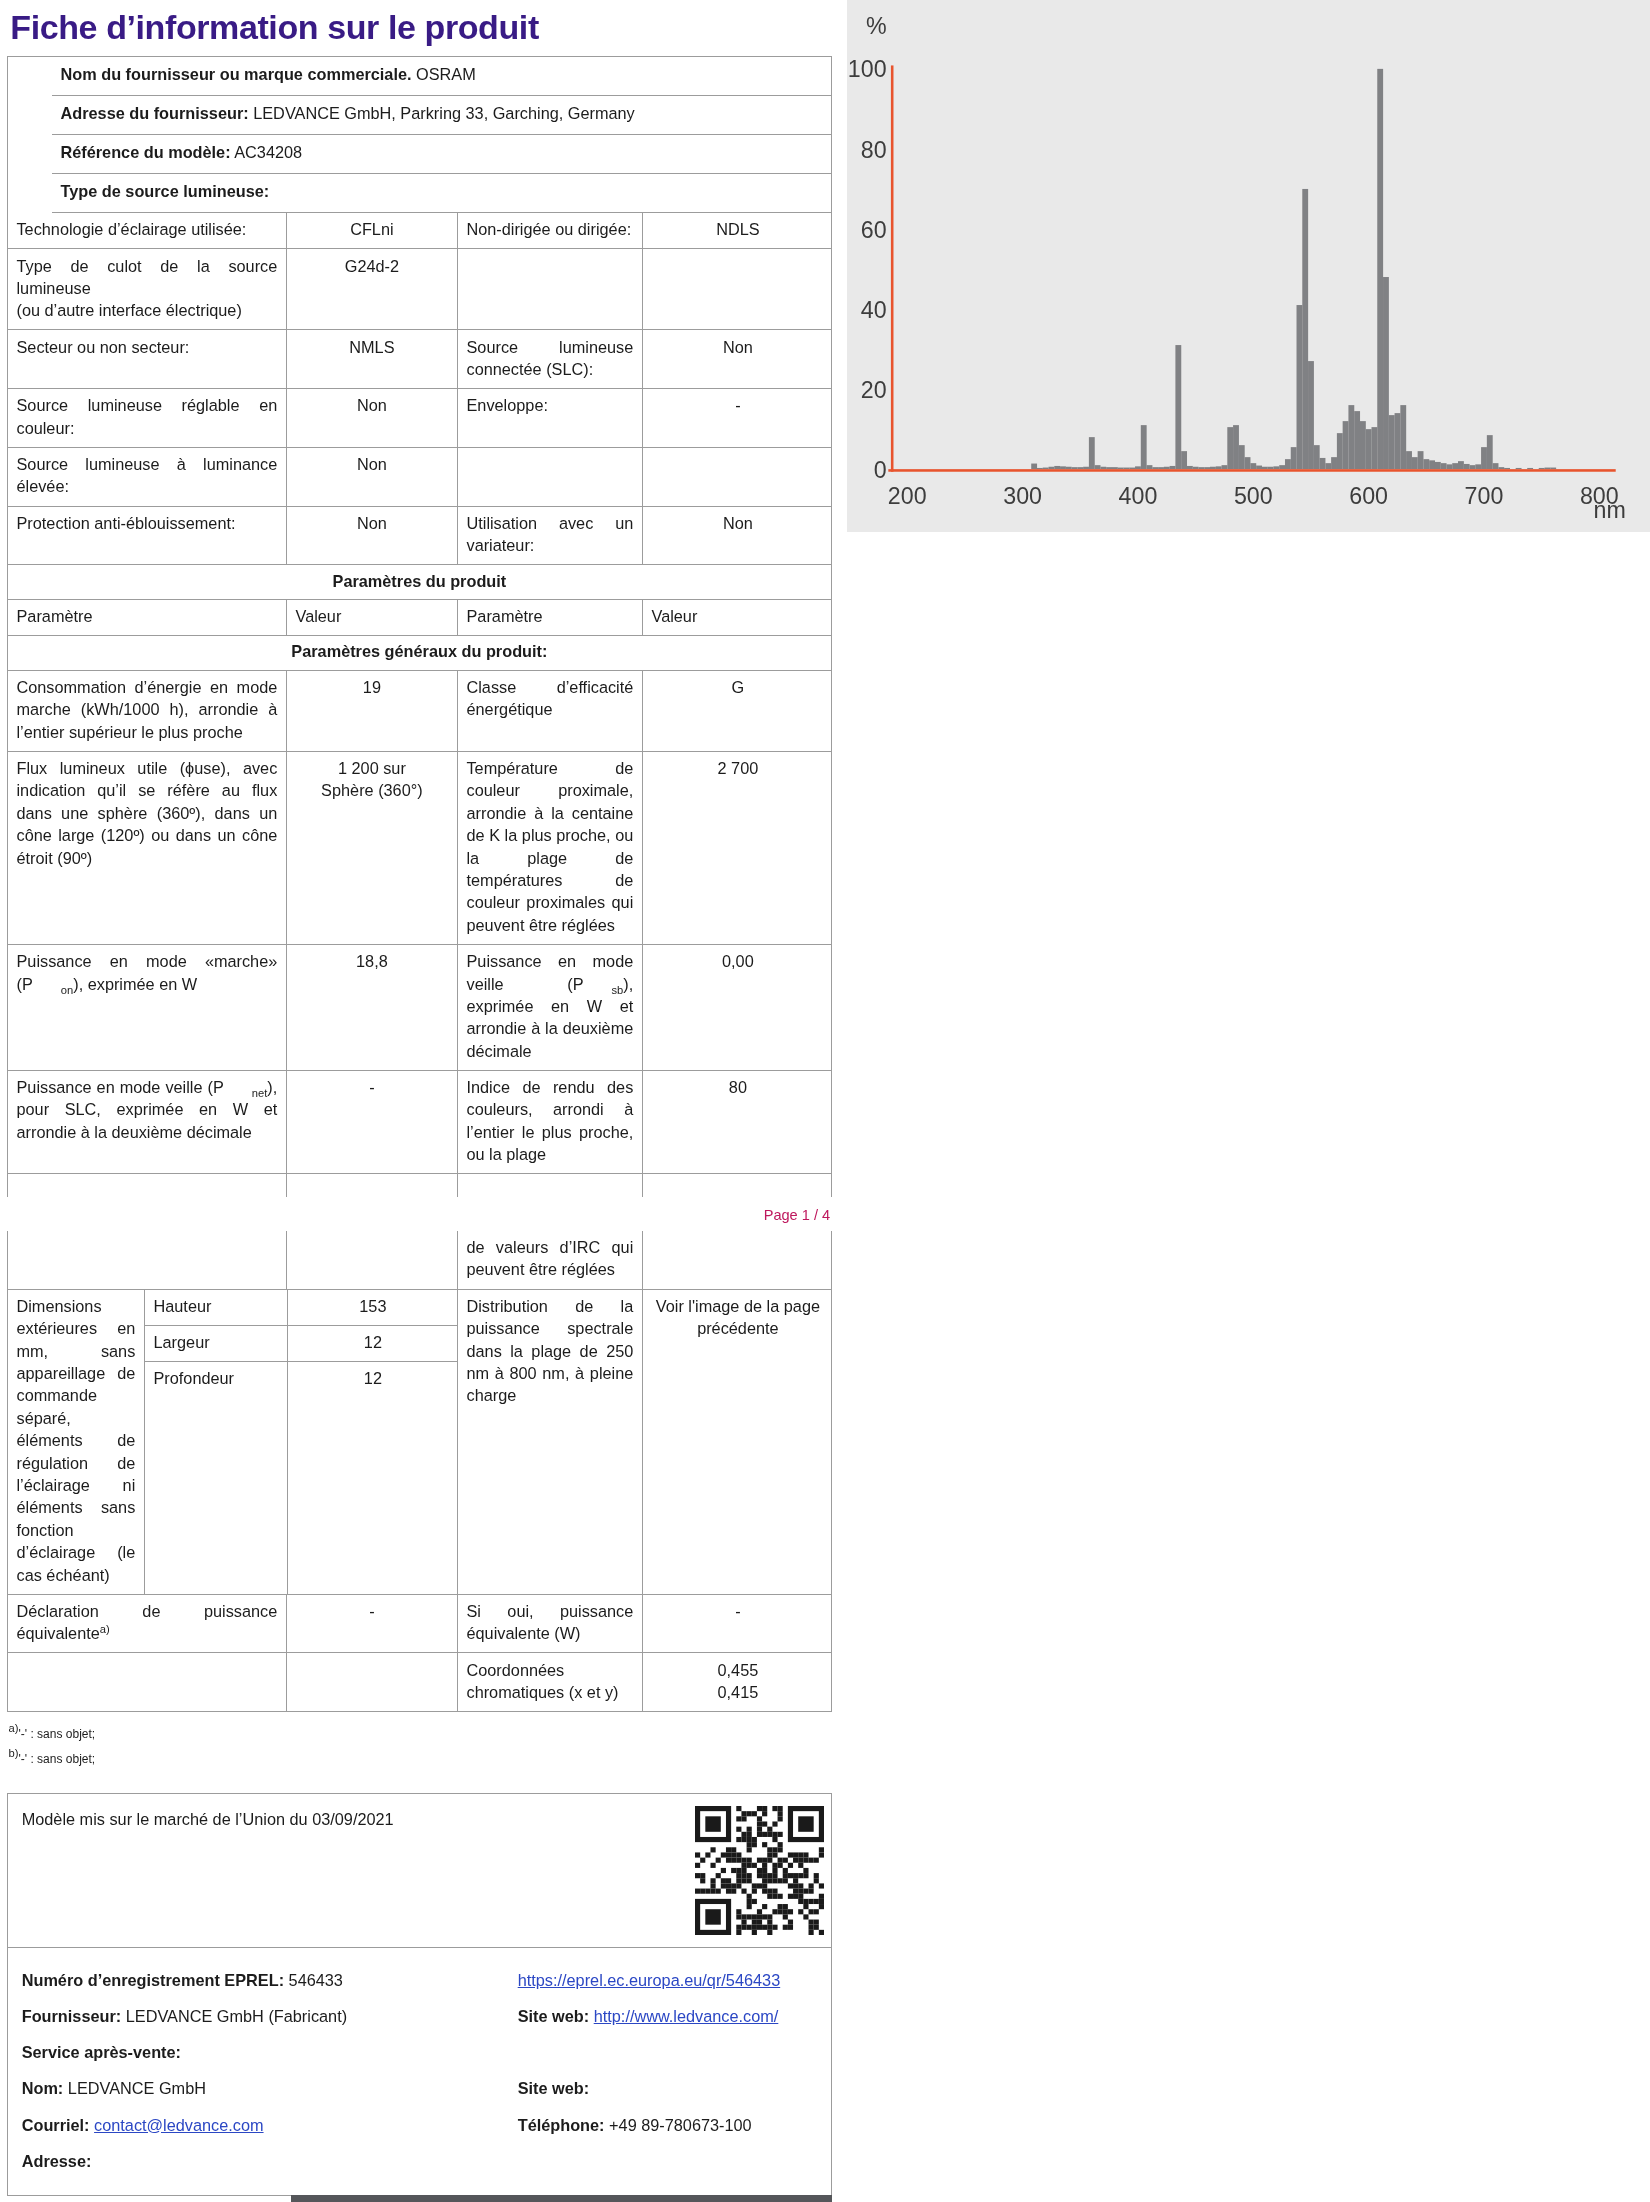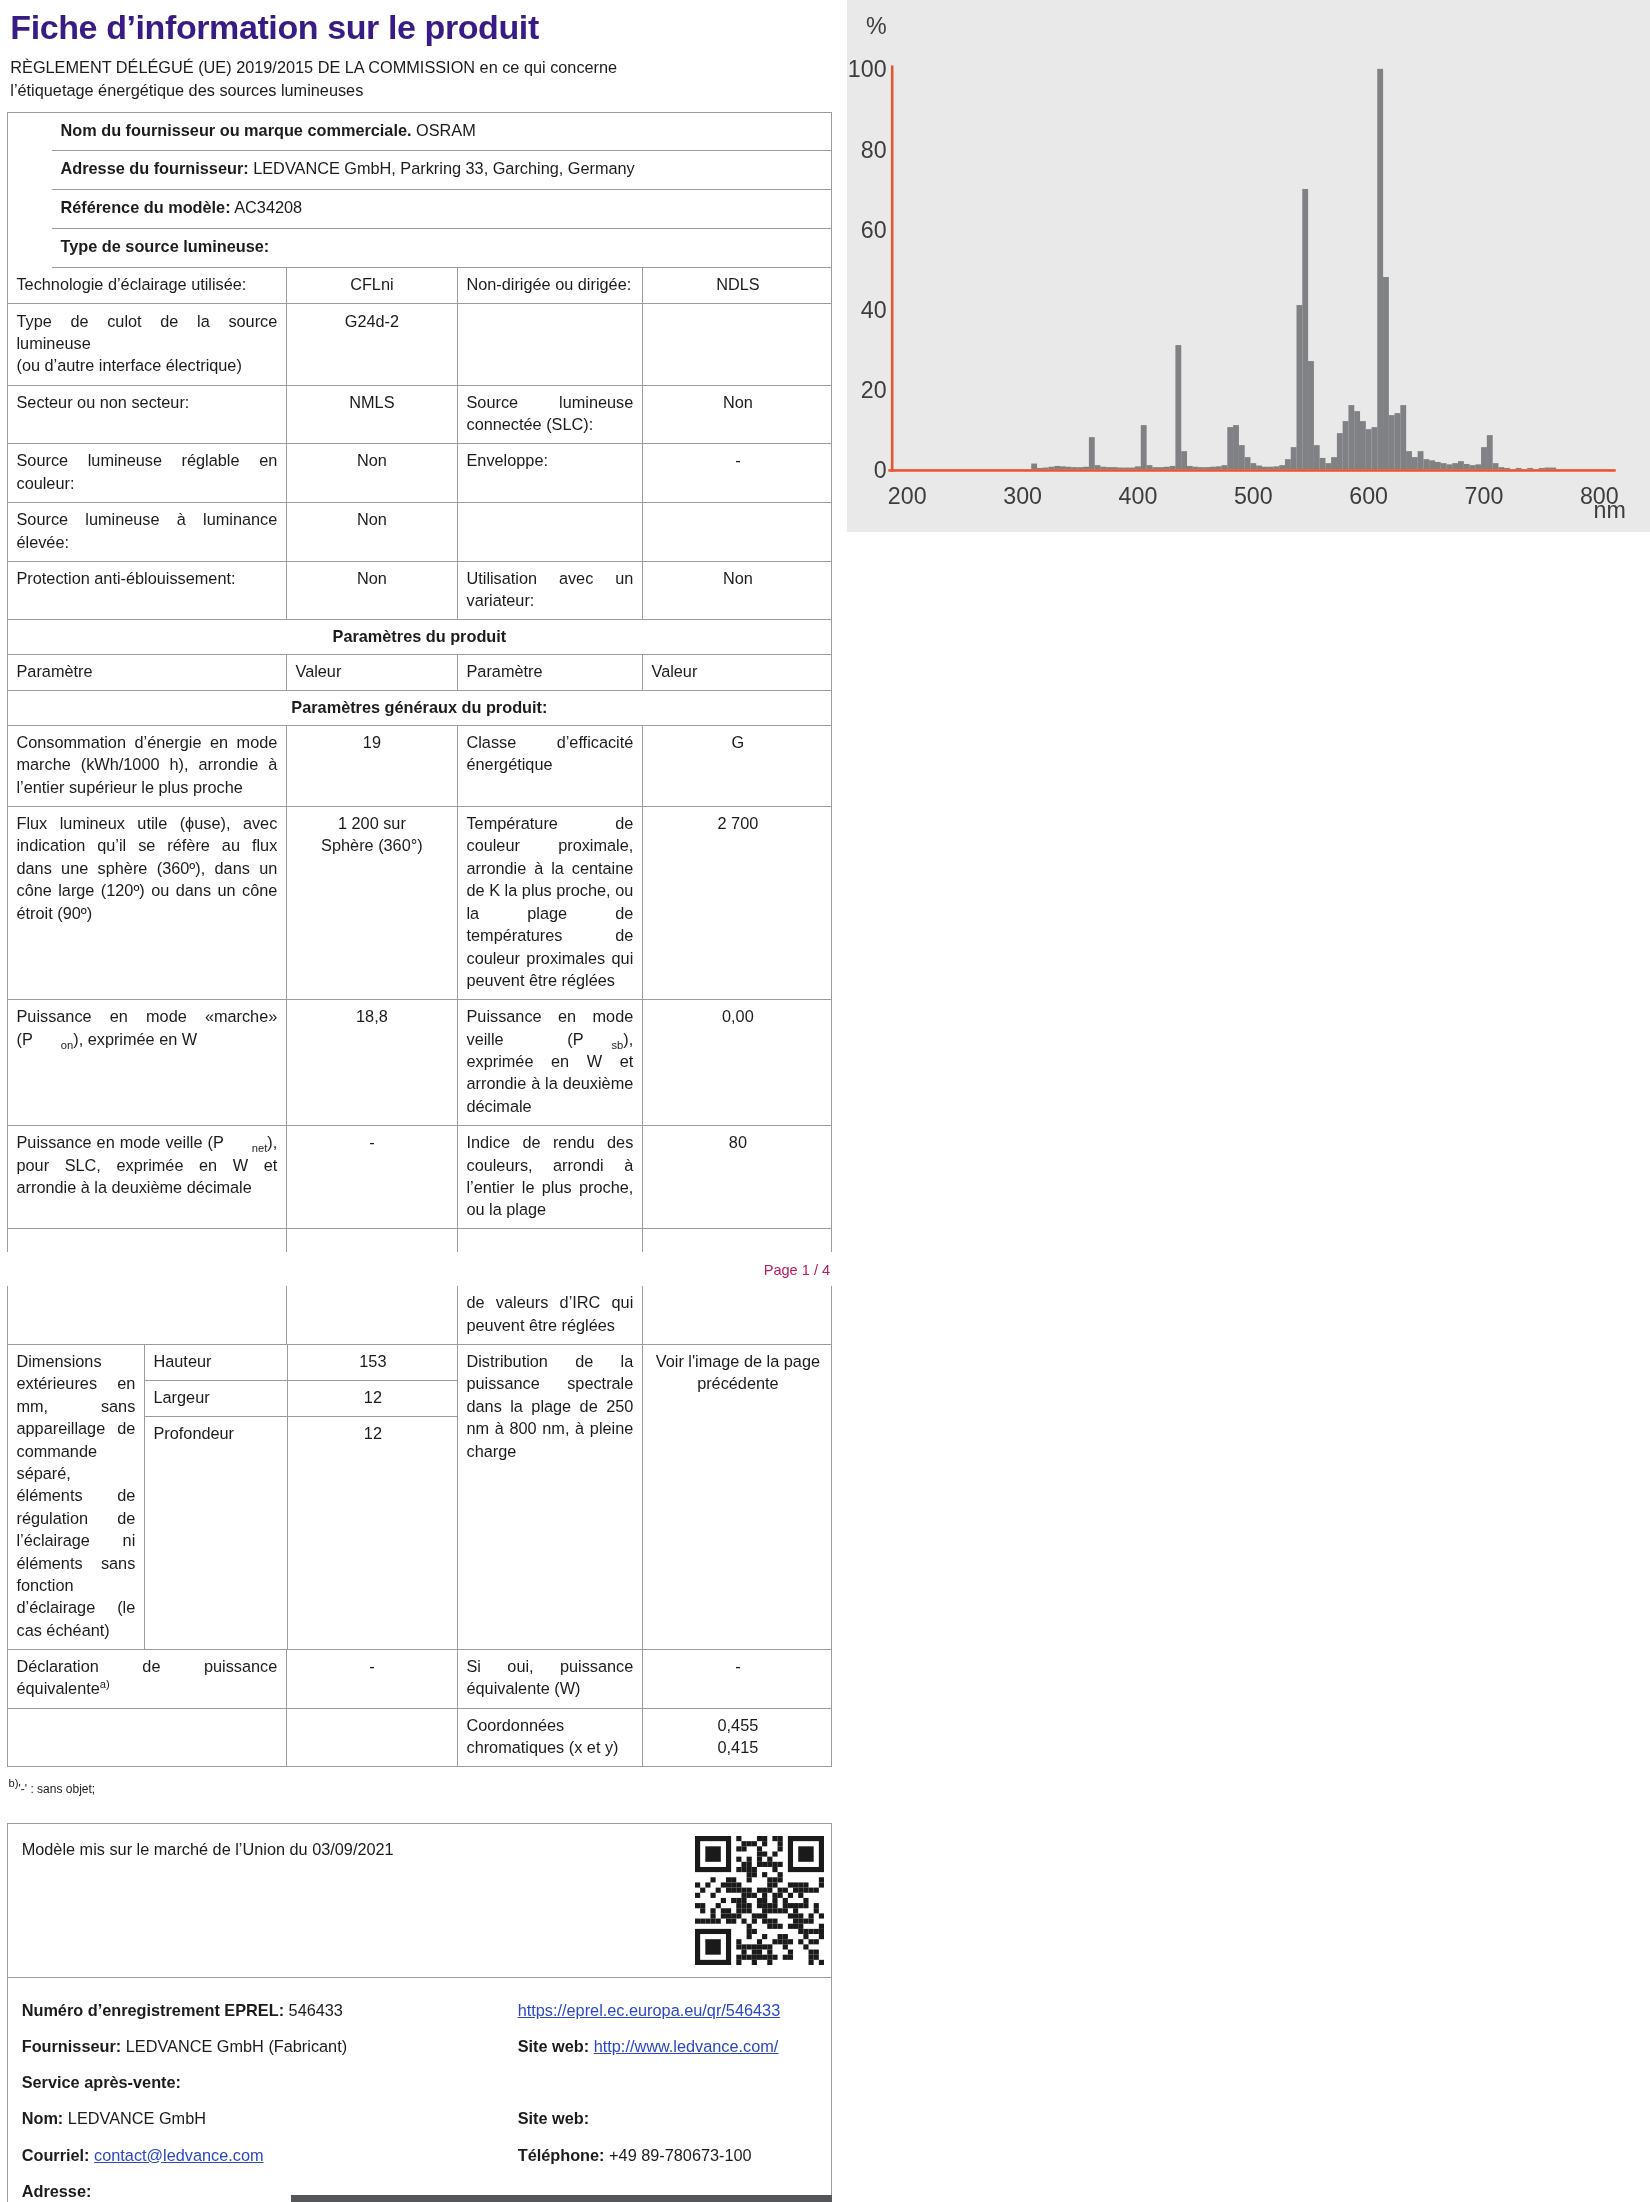--- a/index.html
+++ b/index.html
@@ -57,21 +57,20 @@
 
   .chart { position:absolute; left:847px; top:0; width:804px; height:532px; background:#e9e9e9; }
   .strip { position:absolute; left:291px; top:2195px; width:541px; height:7.7px; background:#55565a; }
 </style>
 </head>
 <body>
 
 <div class="doc">
 
   <h1 class="title">Fiche d’information sur le produit</h1>
-  <p class="reg">RÈGLEMENT DÉLÉGUÉ (UE) 2019/2015 DE LA COMMISSION en ce qui concerne l’étiquetage énergétique des sources lumineuses</p>
 
   <div class="tblA">
     <div class="row1">
       <span class="bl">Nom du fournisseur ou marque commerciale.</span>
       <span>OSRAM</span>
     </div>
     <div class="row1">
       <span class="bl">Adresse du fournisseur:</span>
       <span>LEDVANCE GmbH, Parkring 33, Garching, Germany</span>
     </div>
@@ -208,20 +207,21 @@
 
     <div class="tr">
       <div class="td"></div>
       <div class="td"></div>
       <div class="td lab">Coordonnées chromatiques (x et y)</div>
       <div class="td val">0,455<br>0,415</div>
     </div>
   </div>
 
   <div class="fnotes">
+    <div><sup>a)</sup><span class="fq">'-' : sans objet;</span></div>
     <div><sup>b)</sup><span class="fq">'-' : sans objet;</span></div>
   </div>
 
   <div class="bbox">
     <div class="market">
       <span>Modèle mis sur le marché de l’Union du 03/09/2021</span>
       <div class="qrwrap">
         <svg id="qr-svg" width="129" height="129" xmlns="http://www.w3.org/2000/svg" viewBox="0 0 150 150">
             <rect x="0" y="0" width="150" height="150" fill="#ffffff"></rect>
             <rect x="48" y="0" width="6" height="6" fill="#1a1a1a"></rect>

